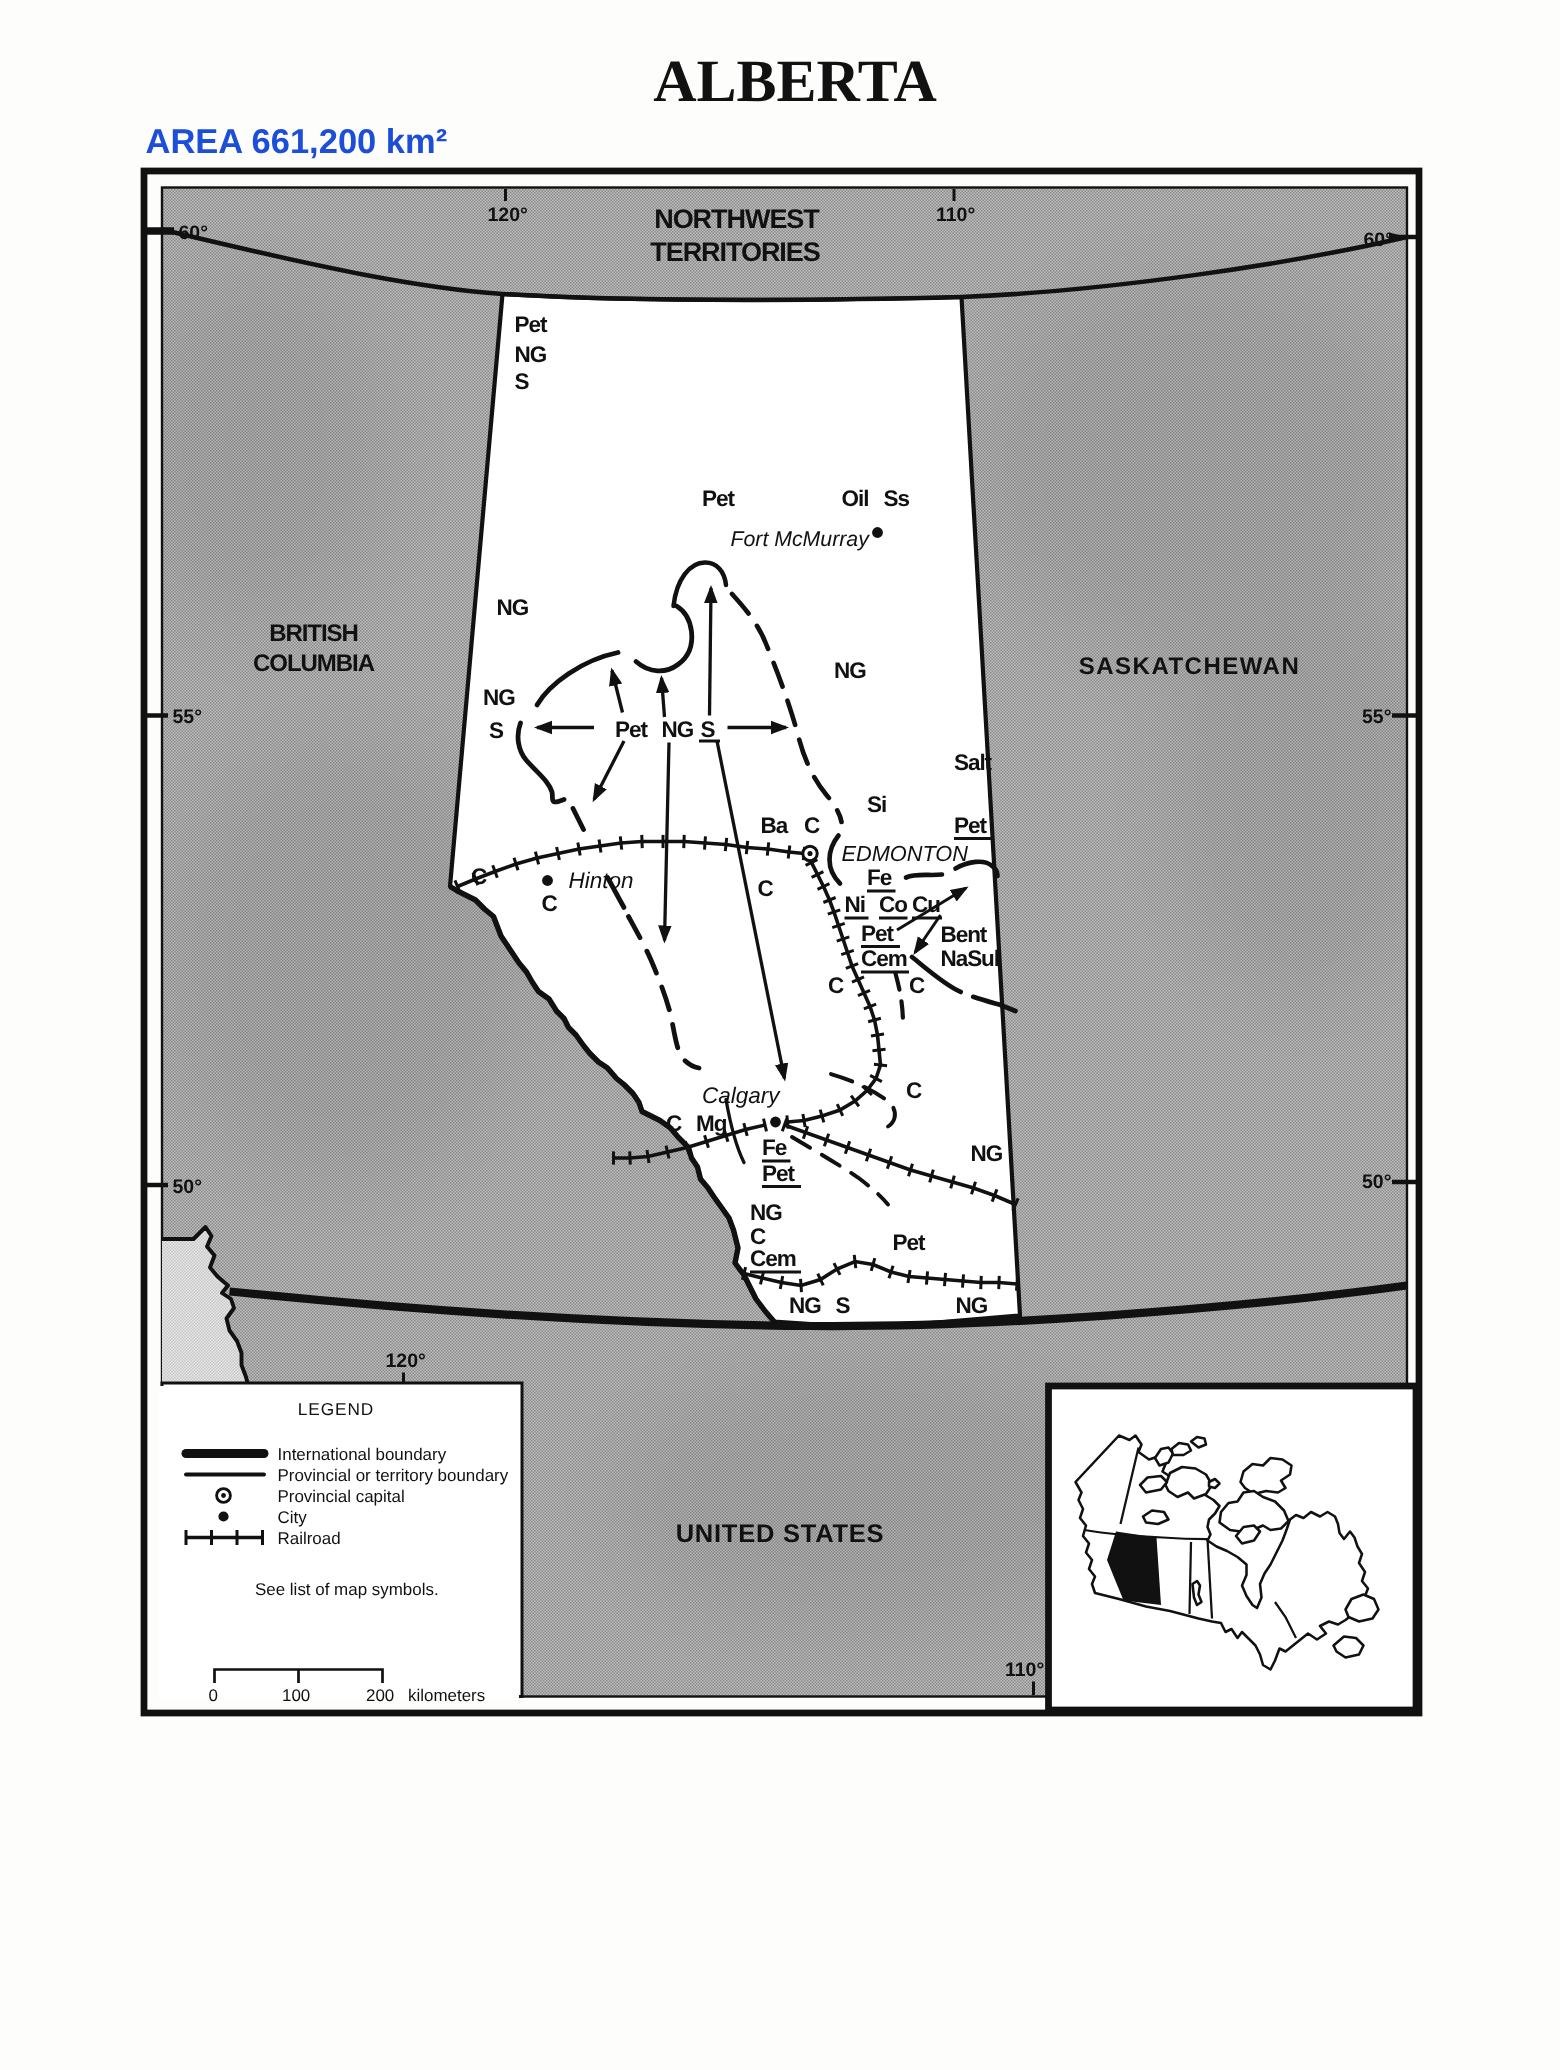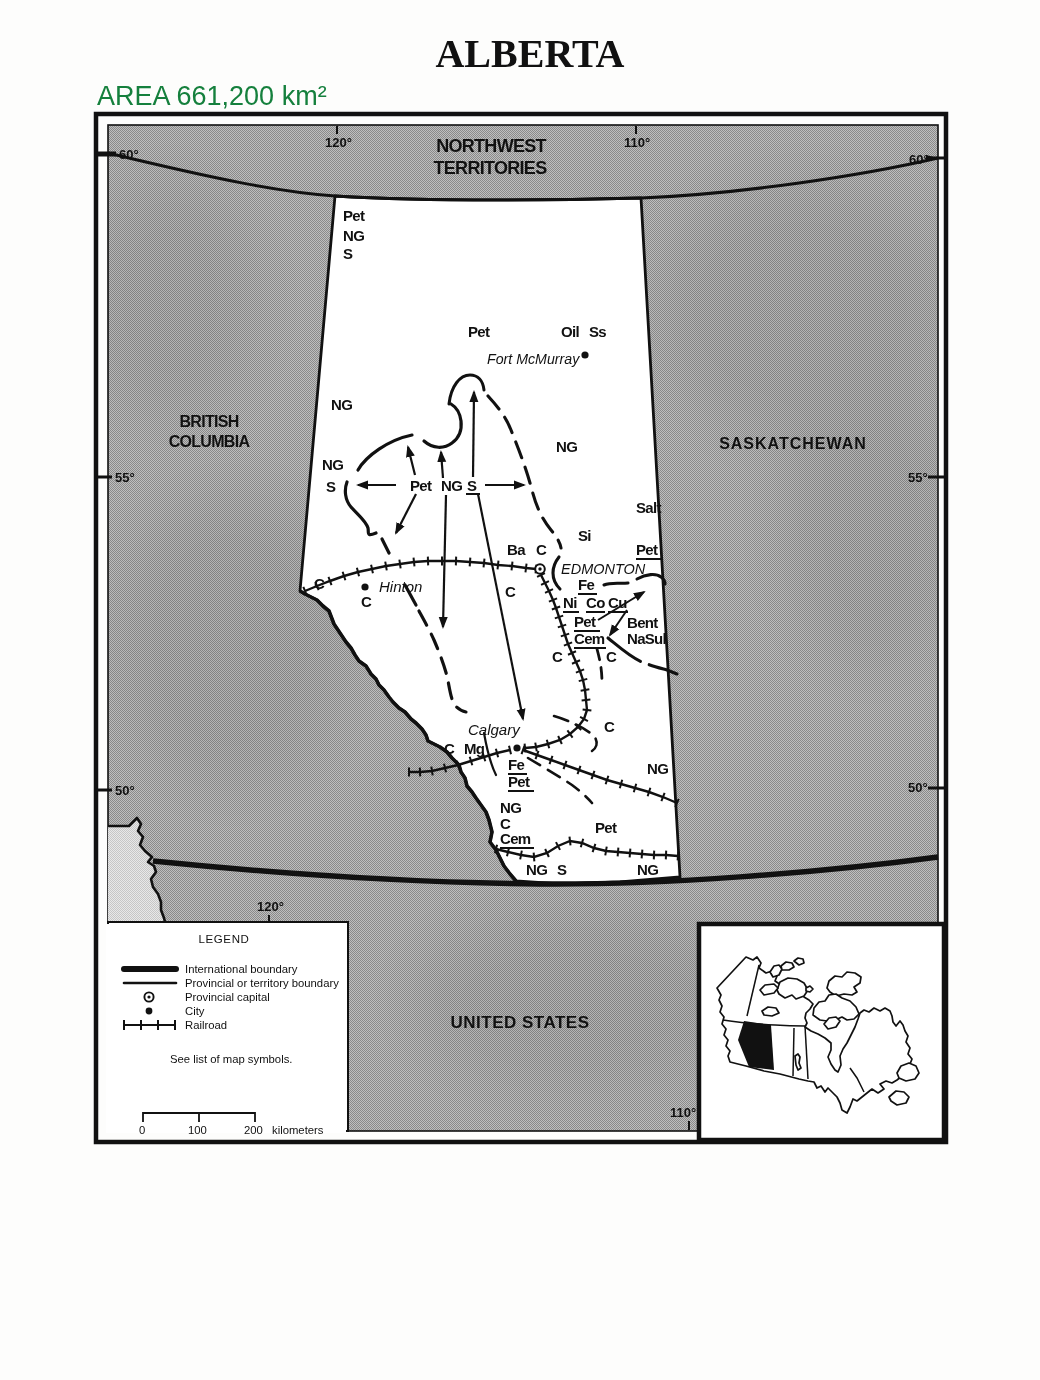--- a/index.html
+++ b/index.html
@@ -1,21 +1,21 @@
 <!DOCTYPE html>
 <html><head>
 <meta charset="utf-8">
 <style>
 html,body{margin:0;padding:0;background:#fdfdfc;}
 text{-webkit-font-smoothing:antialiased;}
 #page{position:relative;width:1040px;height:1356px;background:#fdfdfc;overflow:hidden;
  font-family:"Liberation Sans",sans-serif;}
 .ttl{position:absolute;left:10px;top:30px;width:1040px;text-align:center;
  font-family:"Liberation Serif",serif;font-weight:bold;font-size:40px;color:#111;}
-.hl{position:absolute;left:97px;top:81px;font-size:27px;font-weight:normal;color:#15803d;}
+.hl{position:absolute;left:97px;top:81px;font-size:23px;font-weight:bold;color:#1d4ed8;}
 .hr{position:absolute;right:93px;top:81px;font-size:23px;font-weight:bold;color:#111;}
 </style>
 </head>
 <body>
 <div id="page">
 
 <div class="ttl">ALBERTA</div>
 
 <div class="hl">AREA 661,200 km²</div>
 

